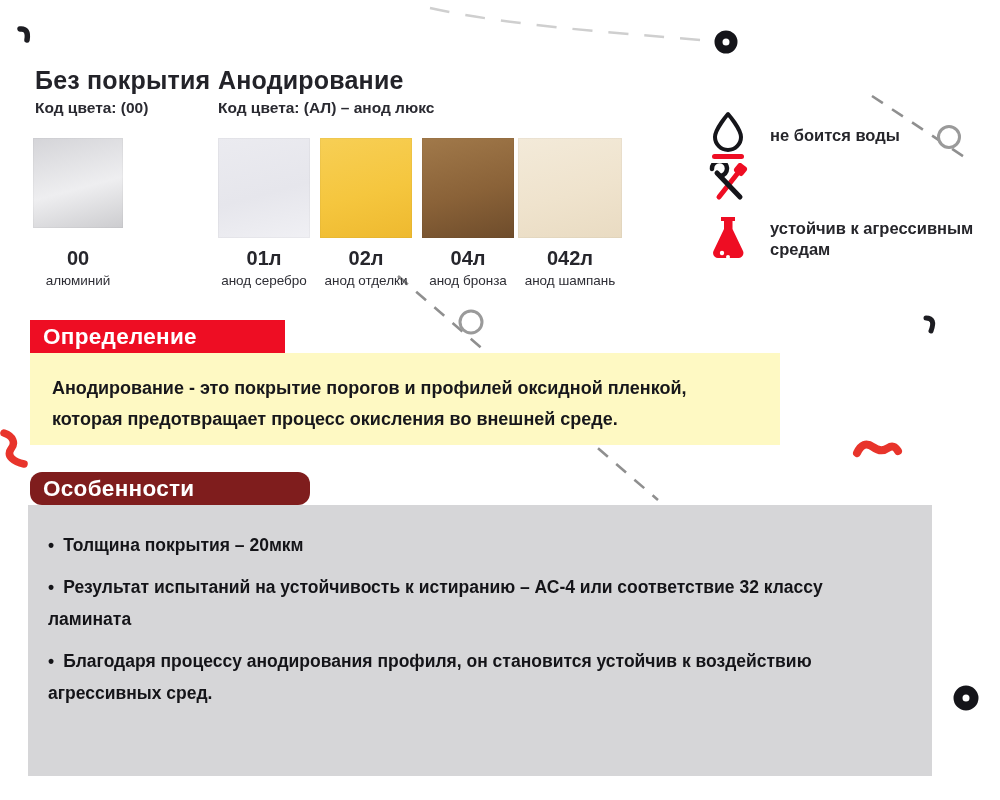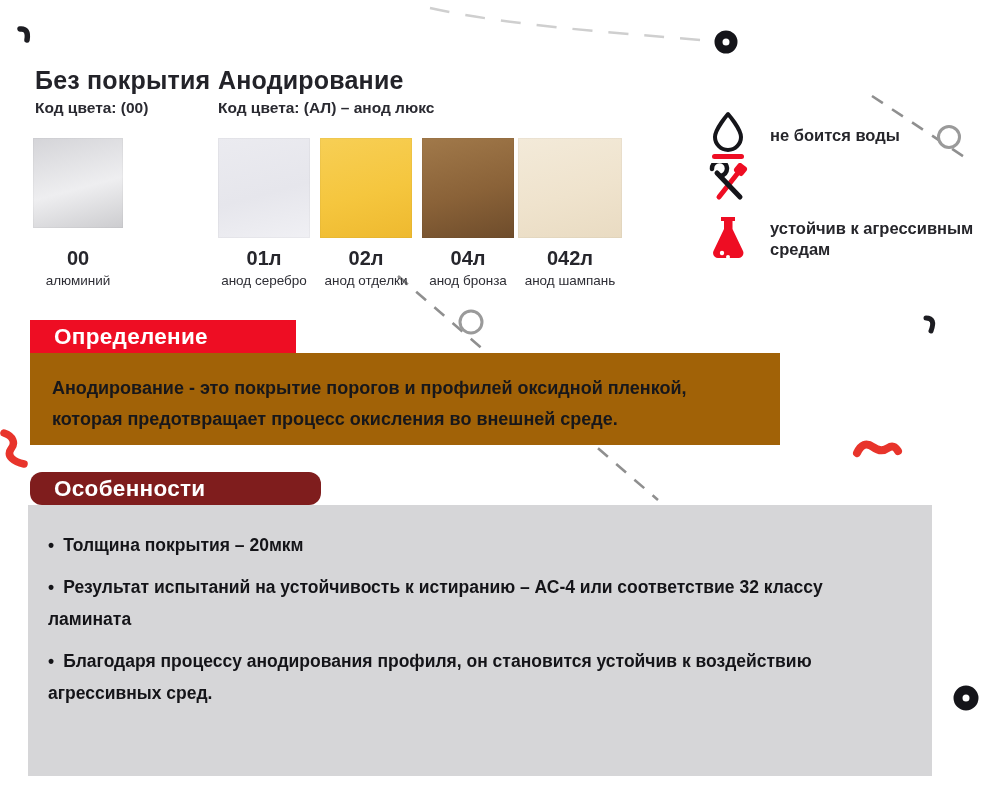--- a/index.html
+++ b/index.html
@@ -32,21 +32,21 @@
 
   
   .benefit{position:absolute;display:flex;align-items:center;gap:16px;}
   .benefit .ic{width:52px;display:flex;justify-content:center;flex:none;}
   .benefit .lbl{font-size:16.5px;font-weight:600;color:#26262b;line-height:21px;max-width:205px;}
   #ben0{left:702px;top:110px;}
   #ben1{left:702px;top:163px;}
   #ben2{left:702px;top:214px;}
 
   
-  .banner{position:absolute;display:flex;align-items:center;padding-left:24px;
+  .banner{position:absolute;display:flex;align-items:center;padding-left:13px;
           color:#ffffff;font-size:22.5px;font-weight:bold;letter-spacing:.3px;}
   #banner-def{left:30px;top:320px;width:242px;height:33px;}
   #banner-feat{left:30px;top:472px;width:267px;height:33px;}
   .graybox{position:absolute;}
   #box-def{left:30px;top:353px;width:706px;height:52px;padding:20px 22px;}
   #box-def .line{font-size:18px;font-weight:600;color:#17171b;line-height:31px;}
   #box-feat{left:28px;top:505px;width:860px;height:223px;padding:24px 24px 24px 20px;}
   #box-feat .item{font-size:17.5px;font-weight:600;color:#141418;line-height:32px;
                   margin-bottom:10px;max-width:845px;}
   #box-feat .item:last-child{margin-bottom:0;}
@@ -148,21 +148,21 @@
           <circle cx="13" cy="39" r="2.2" fill="#ffffff"></circle>
           <circle cx="19" cy="43" r="2" fill="#ffffff"></circle>
         </svg>
       </span>
       <span class="lbl">устойчив к агрессивным средам</span>
     </div>
 
     <div class="banner" id="banner-def" style="background: rgb(238, 13, 35);">
       <span>Определение</span>
     </div>
-    <div class="graybox" id="box-def" style="background: #a16207;">
+    <div class="graybox" id="box-def" style="background: #fef9c3;">
       <div class="line">Анодирование - это покрытие порогов и профилей оксидной пленкой,</div>
       <div class="line">которая предотвращает процесс окисления во внешней среде.</div>
     </div>
 
     <div class="banner" id="banner-feat" style="background: #7f1d1d; border-radius: 12px;">
       <span>Особенности</span>
     </div>
     <div class="graybox" id="box-feat" style="background: rgb(214, 214, 216);">
       <div class="item">Толщина покрытия – 20мкм</div>
       <div class="item">Результат испытаний на устойчивость к истиранию – АС-4 или соответствие 32 классу ламината</div>

